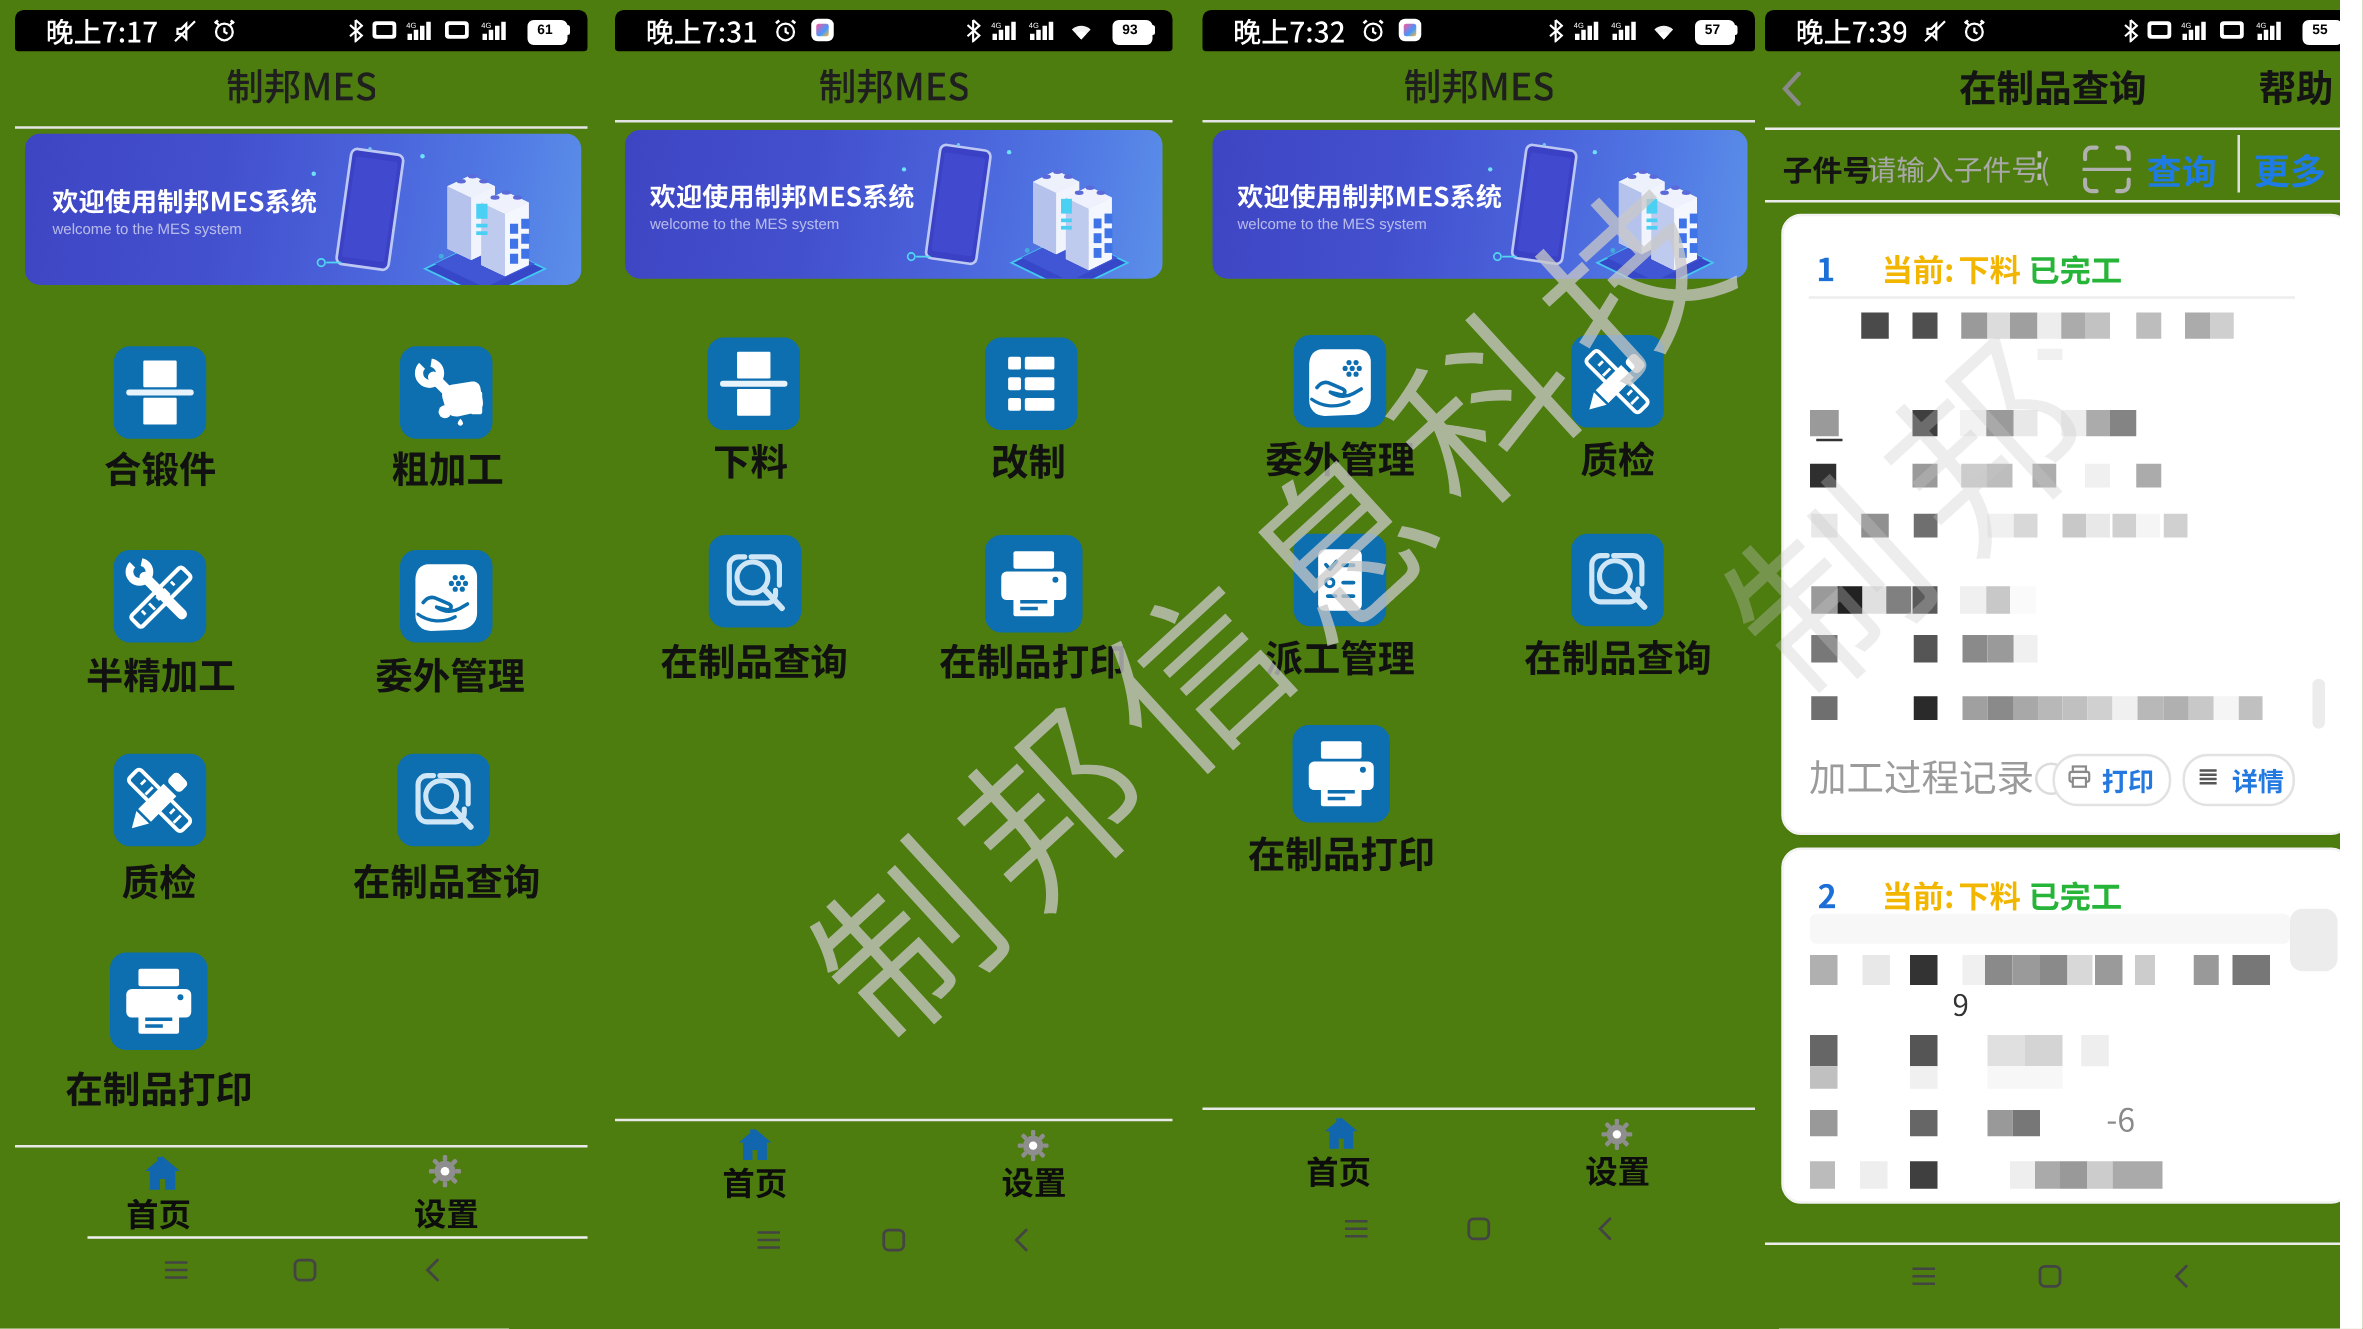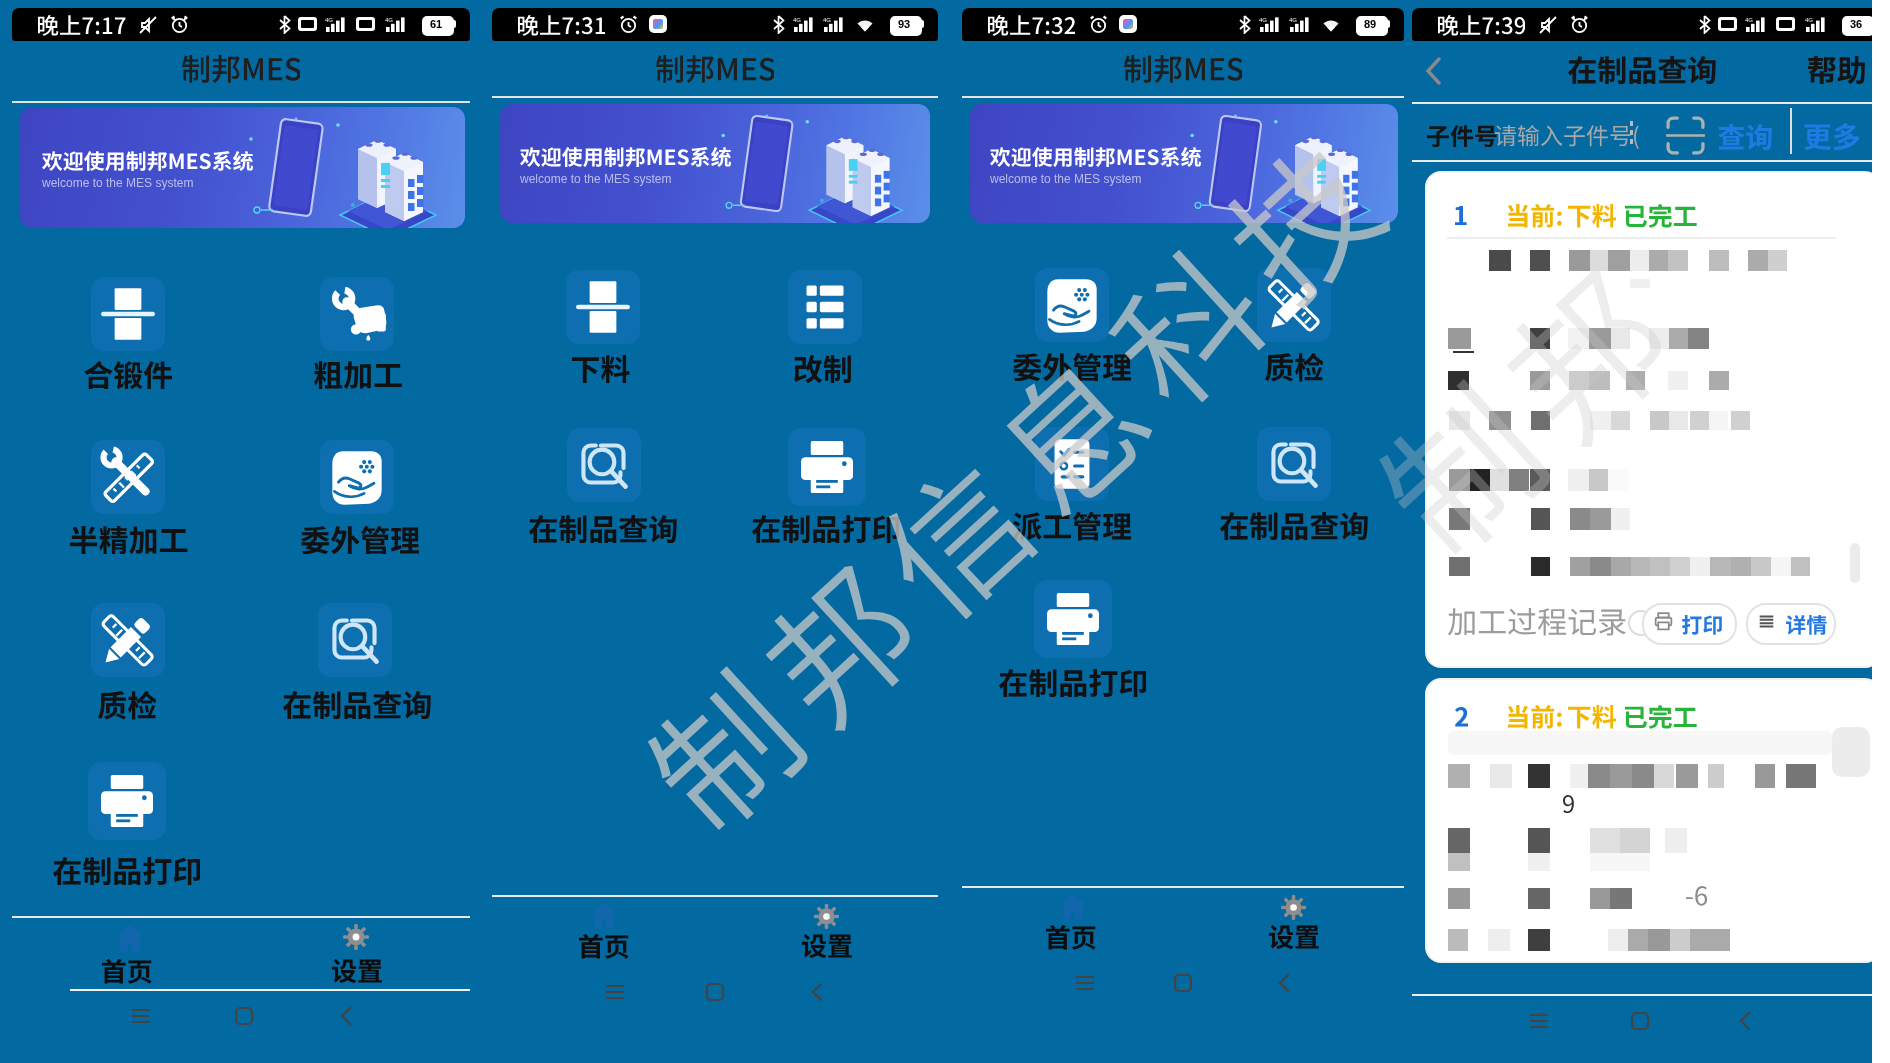--- a/index.html
+++ b/index.html
@@ -1,14 +1,14 @@
 <!DOCTYPE html>
 <html><head><meta charset="utf-8"><title>MES</title><style>
 html,body{margin:0;padding:0;background:#fff;}
-#canvas{position:relative;width:1872px;height:1063px;background:#0369a1;overflow:hidden;font-family:"Liberation Sans",sans-serif;}
+#canvas{position:relative;width:1872px;height:1063px;background:#4d7c0f;overflow:hidden;font-family:"Liberation Sans",sans-serif;}
 </style></head><body>
 <div id="canvas">
 <div style="position:absolute;left:12px;top:8px;width:458px;height:33px;background:#000;border-radius:7px 7px 3px 3px;"></div>
     <svg style="position:absolute;left:38.0px;top:15.0px;" width="87.5" height="20.9" viewBox="1.6 -19.0 87.5 20.9">
       <path fill="#fff" d="M12.5 -15.3H15.9C15.5 -14.6 15.1 -13.8 14.6 -13.3H11.1C11.6 -13.9 12.1 -14.6 12.5 -15.3ZM1.6 -17.3V-0.7H3.5V-2.5H8.0V-12.2C8.4 -11.9 8.8 -11.5 9.1 -11.1L9.4 -11.4V-6.1H13.3C12.4 -3.2 10.5 -1.1 6.1 0.2C6.6 0.7 7.1 1.4 7.4 2.0C11.9 0.4 14.1 -2.0 15.1 -5.2V-1.0C15.1 0.9 15.5 1.5 17.4 1.5C17.8 1.5 19.2 1.5 19.6 1.5C21.1 1.5 21.7 0.7 21.9 -2.4C21.3 -2.5 20.5 -2.9 20.0 -3.2C20.0 -0.7 19.9 -0.4 19.3 -0.4C19.1 -0.4 18.0 -0.4 17.7 -0.4C17.2 -0.4 17.1 -0.4 17.1 -1.1V-6.1H20.9V-13.3H16.8C17.5 -14.2 18.2 -15.3 18.6 -16.3L17.3 -17.1L17.0 -17.0H13.5C13.8 -17.6 14.0 -18.1 14.2 -18.7L12.2 -19.0C11.4 -17.0 10.1 -14.7 8.0 -12.9V-17.3ZM11.3 -11.5H14.0C13.9 -10.2 13.9 -9.0 13.7 -7.9H11.3ZM16.0 -11.5H18.9V-7.9H15.7C15.9 -9.0 16.0 -10.2 16.0 -11.5ZM6.1 -9.0V-4.3H3.5V-9.0ZM6.1 -10.9H3.5V-15.4H6.1Z M31.9 -18.7V-1.3H23.6V0.8H43.9V-1.3H34.2V-9.8H42.4V-11.9H34.2V-18.7Z M49.3 0.0H52.0C52.3 -6.5 52.9 -10.1 56.8 -15.0V-16.6H46.1V-14.4H53.9C50.7 -9.9 49.6 -6.1 49.3 0.0Z M61.2 -8.5C62.2 -8.5 62.9 -9.3 62.9 -10.3C62.9 -11.4 62.2 -12.2 61.2 -12.2C60.2 -12.2 59.4 -11.4 59.4 -10.3C59.4 -9.3 60.2 -8.5 61.2 -8.5ZM61.2 0.3C62.2 0.3 62.9 -0.5 62.9 -1.5C62.9 -2.6 62.2 -3.4 61.2 -3.4C60.2 -3.4 59.4 -2.6 59.4 -1.5C59.4 -0.5 60.2 0.3 61.2 0.3Z M66.4 0.0H75.9V-2.1H72.7V-16.6H70.7C69.8 -16.0 68.7 -15.6 67.1 -15.3V-13.7H70.1V-2.1H66.4Z M81.7 0.0H84.4C84.6 -6.5 85.3 -10.1 89.1 -15.0V-16.6H78.5V-14.4H86.2C83.0 -9.9 82.0 -6.1 81.7 0.0Z"></path>
     </svg>
     <svg style="position:absolute;left:138px;top:15px" width="20" height="20" viewBox="0 0 20 20">
       <path fill="none" stroke="#fff" stroke-width="1.8" d="M4 8v4h3l4 4V4L7 8zM2 18L18 2"></path>
     </svg>
     <svg style="position:absolute;left:169px;top:14px" width="21" height="21" viewBox="0 0 21 21">
@@ -393,21 +393,21 @@
     </svg>
     <svg style="position:absolute;left:1088px;top:14px" width="21" height="21" viewBox="0 0 21 21">
       <circle cx="10.5" cy="11.5" r="6.7" fill="none" stroke="#fff" stroke-width="1.8"></circle>
       <path stroke="#fff" stroke-width="1.8" fill="none" d="M10.5 8v3.5l2.5 1.5"></path>
       <path stroke="#fff" stroke-width="2.2" fill="none" d="M2.8 4.6L5.4 2.4M18.2 4.6L15.6 2.4"></path>
     </svg>
     <div style="position:absolute;left:1119px;top:15px;width:18px;height:18px;border-radius:5px;background:#fff;"></div>
     <div style="position:absolute;left:1123px;top:19px;width:10px;height:10px;border-radius:2px;background:linear-gradient(135deg,#f59,#49f 60%,#fb3);"></div>
     <div style="position:absolute;left:1356px;top:16px;width:28px;height:16px;border:2px solid #fff;border-radius:5px;background:#fff;"></div>
     <div style="position:absolute;left:1387px;top:20px;width:3px;height:8px;background:#fff;border-radius:0 2px 2px 0;"></div>
-    <div style="position:absolute;left:1356px;top:16px;width:28px;height:16px;font-size:11px;font-weight:bold;color:#000;text-align:center;line-height:17px;">89</div>
+    <div style="position:absolute;left:1356px;top:16px;width:28px;height:16px;font-size:11px;font-weight:bold;color:#000;text-align:center;line-height:17px;">57</div>
     <svg style="position:absolute;left:1320px;top:16px" width="22" height="17" viewBox="0 0 22 17">
       <path fill="#fff" d="M11 15.5L3.5 7.6c4.2-4 10.8-4 15 0zM6.2 6.9a7.2 7.2 0 0 1 9.6 0L11 12z" opacity="0.95"></path>
       <path fill="#fff" d="M11 15.5L6.8 11a6 6 0 0 1 8.4 0z"></path>
     </svg>
     <svg style="position:absolute;left:1288px;top:16px" width="24" height="17" viewBox="0 0 24 17">
       <text x="1" y="6" font-size="6" fill="#fff" font-family="Liberation Sans">4G</text>
       <rect x="2" y="11.0" width="3.6" height="5.0" fill="#fff"></rect>
       <rect x="7" y="7.800000000000001" width="3.6" height="8.2" fill="#fff"></rect>
       <rect x="12" y="4.6" width="3.6" height="11.4" fill="#fff"></rect>
       <rect x="17" y="1.3999999999999986" width="3.6" height="14.600000000000001" fill="#fff"></rect>
@@ -586,21 +586,21 @@
     <svg style="position:absolute;left:1538px;top:15px" width="20" height="20" viewBox="0 0 20 20">
       <path fill="none" stroke="#fff" stroke-width="1.8" d="M4 8v4h3l4 4V4L7 8zM2 18L18 2"></path>
     </svg>
     <svg style="position:absolute;left:1569px;top:14px" width="21" height="21" viewBox="0 0 21 21">
       <circle cx="10.5" cy="11.5" r="6.7" fill="none" stroke="#fff" stroke-width="1.8"></circle>
       <path stroke="#fff" stroke-width="1.8" fill="none" d="M10.5 8v3.5l2.5 1.5M3.5 3.5L6 6M17.5 3.5L15 6"></path>
       <path stroke="#fff" stroke-width="2.2" fill="none" d="M2.8 4.6L5.4 2.4M18.2 4.6L15.6 2.4"></path>
     </svg>
     <div style="position:absolute;left:1842px;top:16px;width:28px;height:16px;border:2px solid #fff;border-radius:5px;background:#fff;"></div>
     <div style="position:absolute;left:1873px;top:20px;width:3px;height:8px;background:#fff;border-radius:0 2px 2px 0;"></div>
-    <div style="position:absolute;left:1842px;top:16px;width:28px;height:16px;font-size:11px;font-weight:bold;color:#000;text-align:center;line-height:17px;">36</div>
+    <div style="position:absolute;left:1842px;top:16px;width:28px;height:16px;font-size:11px;font-weight:bold;color:#000;text-align:center;line-height:17px;">55</div>
     <svg style="position:absolute;left:1804px;top:16px" width="24" height="17" viewBox="0 0 24 17">
       <text x="1" y="6" font-size="6" fill="#fff" font-family="Liberation Sans">4G</text>
       <rect x="2" y="11.0" width="3.6" height="5.0" fill="#fff"></rect>
       <rect x="7" y="7.800000000000001" width="3.6" height="8.2" fill="#fff"></rect>
       <rect x="12" y="4.6" width="3.6" height="11.4" fill="#fff"></rect>
       <rect x="17" y="1.3999999999999986" width="3.6" height="14.600000000000001" fill="#fff"></rect>
     </svg>
     <div style="position:absolute;left:1776px;top:17px;width:19px;height:14px;background:#fff;border-radius:3px;"></div>
     <div style="position:absolute;left:1779px;top:20px;width:13px;height:8px;background:#000;border-radius:1px;"></div>
     <svg style="position:absolute;left:1744px;top:16px" width="24" height="17" viewBox="0 0 24 17">

